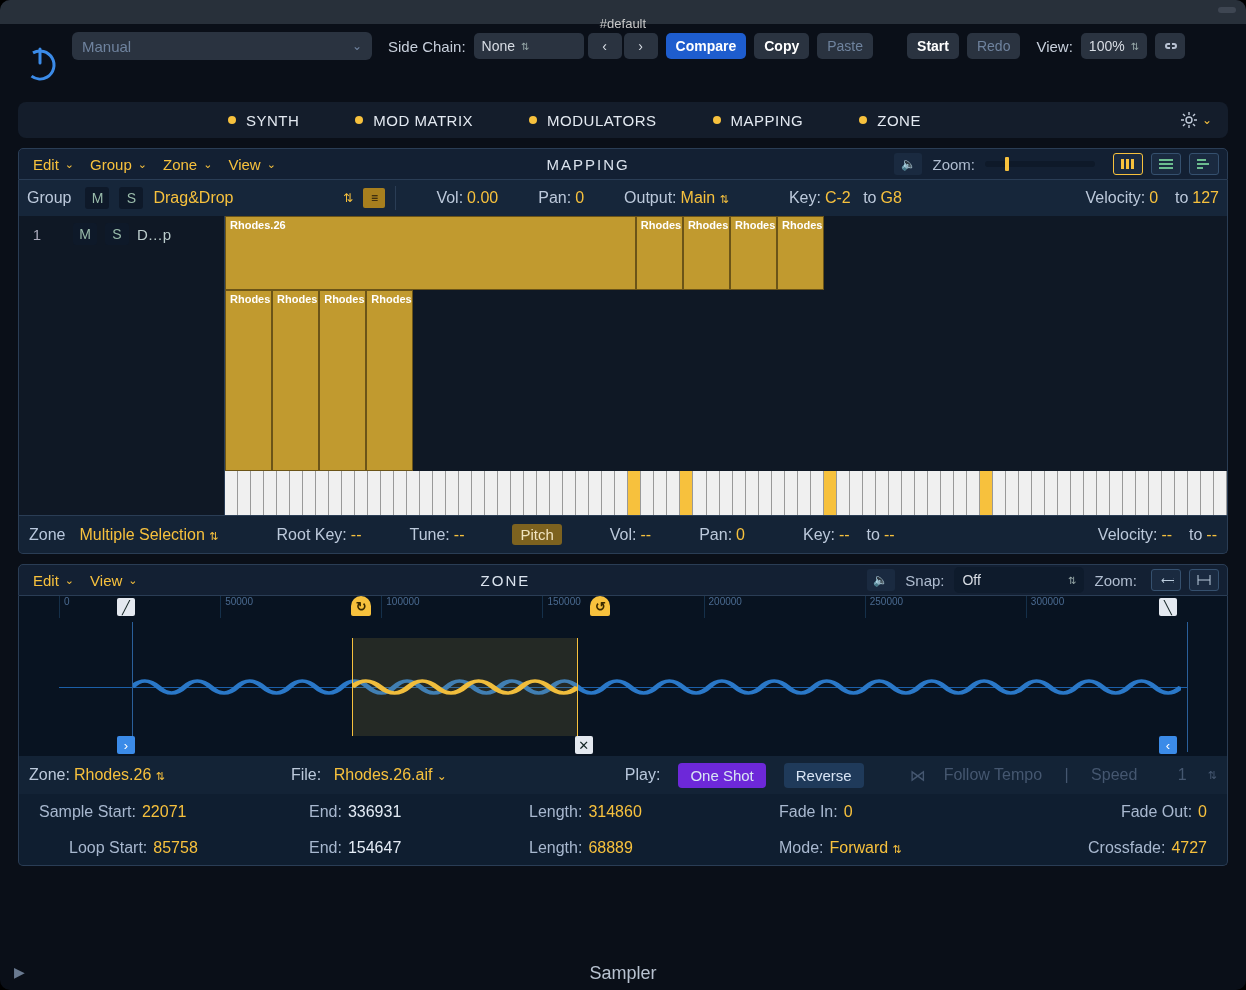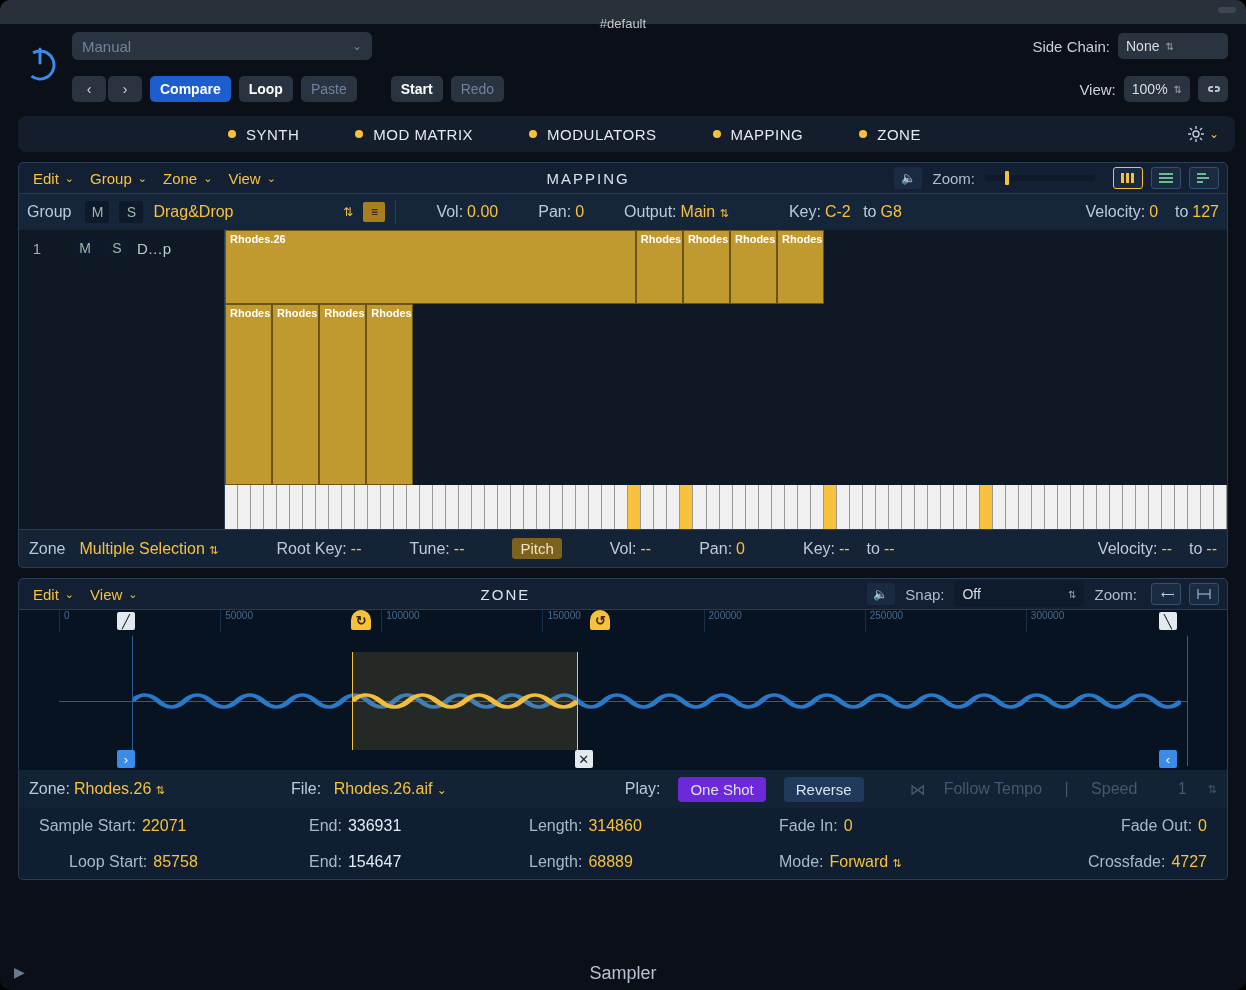--- a/index.html
+++ b/index.html
@@ -27,37 +27,37 @@
   *{box-sizing:border-box;font-family:-apple-system,BlinkMacSystemFont,"Segoe UI",Arial,sans-serif;}
   body{margin:0;background:#000;color:var(--text);width:1246px;height:990px;overflow:hidden;font-size:15px;}
   .window{width:100%;height:100%;background:var(--bg);display:flex;flex-direction:column;border-radius:10px;overflow:hidden;box-shadow:0 0 0 1px #000;}
   .titlebar{height:24px;background:var(--titlebar);display:flex;align-items:center;justify-content:center;position:relative;}
   .titlebar .title{color:#c8c8c8;font-size:13px;font-weight:500;margin-top:22px;}
   .titlebar .grip{position:absolute;right:10px;top:7px;width:18px;height:6px;background:#3e4652;border-radius:3px;}
   
   .toolbar{display:flex;align-items:flex-start;gap:10px;padding:8px 18px 6px 18px;}
   .pwr{width:44px;height:50px;display:flex;align-items:center;justify-content:center;margin-top:6px;}
   .pwr svg{width:40px;height:40px;}
-  .tb-col{display:flex;flex-direction:column;gap:16px;flex:1;}
+  .tb-col{display:flex;flex-direction:row;gap:4px;flex:1;}
   .tb-row{display:flex;align-items:center;gap:8px;}
   .preset-select{flex:0 0 300px;height:28px;background:var(--dark-btn);border-radius:6px;display:flex;align-items:center;padding:0 10px;color:var(--text-dim);justify-content:space-between;}
   .chev{font-size:12px;color:var(--text-dim);}
   .spacer{flex:1;}
   .lbl{color:#c8d0dc;font-size:15px;}
   .sel{height:26px;background:var(--dark-btn);border-radius:5px;display:flex;align-items:center;padding:0 8px;gap:6px;color:#d8dde4;font-size:14px;}
   .sel .upd{font-size:10px;color:#9aa;}
   .seg{display:flex;gap:2px;}
   .btn{height:26px;background:var(--dark-btn);border-radius:5px;display:flex;align-items:center;justify-content:center;padding:0 10px;color:#d8dde4;font-size:14px;}
   .btn.nav{width:34px;padding:0;font-size:14px;}
   .btn.blue{background:var(--bluebtn);color:#fff;font-weight:600;}
   .btn.bold{color:#fff;font-weight:600;}
   .btn.dim{color:var(--text-dim);}
   .link-icon{width:30px;height:26px;background:var(--dark-btn);border-radius:5px;display:flex;align-items:center;justify-content:center;}
   
-  .navpill{margin:8px 11px 10px 18px;background:#141d2b;border-radius:8px;height:36px;display:flex;align-items:center;padding:0 8px;gap:28px;text-align:center;}
+  .navpill{margin:8px 18px 10px 18px;background:#141d2b;border-radius:8px;height:36px;display:flex;align-items:center;padding:0 8px;gap:28px;text-align:center;}
   .navpill .pill-item{display:flex;align-items:center;gap:10px;padding:0 14px;color:#e4eaf2;font-size:15px;letter-spacing:.5px;font-weight:500;}
   .navpill .dot{width:8px;height:8px;border-radius:50%;background:var(--accent);}
   .navpill .spacer{flex:1;}
   .gear{display:flex;align-items:center;gap:4px;padding-right:8px;color:var(--accent);}
   
   .map-hdr{margin:0 18px;height:32px;background:var(--panel);border:1px solid var(--border);border-radius:5px 5px 0 0;display:flex;align-items:center;padding:0 8px;gap:4px;}
   .menu{display:flex;align-items:center;gap:6px;color:var(--accent);font-size:15px;padding:0 6px;}
   .menu .ch{color:var(--accent);font-size:11px;}
   .map-title{flex:1;text-align:center;color:#dbe3ee;letter-spacing:2px;font-size:15px;}
   .spk{width:28px;height:22px;background:var(--panel2);border-radius:3px;display:flex;align-items:center;justify-content:center;font-size:12px;color:var(--text);}
@@ -162,21 +162,21 @@
           <span>None</span>
             <span class="upd">⇅</span>
         </div>
       </div>
       <div class="tb-row">
         <div class="seg">
           <div class="btn nav">‹</div>
           <div class="btn nav">›</div>
         </div>
         <div class="btn blue">Compare</div>
-        <div class="btn bold">Loop</div>
+        <div class="btn bold">Copy</div>
         <div class="btn dim">Paste</div>
         <div style="width:18px"></div>
         <div class="btn bold">Start</div>
         <div class="btn dim">Redo</div>
         <div class="spacer"></div>
         <span class="lbl">View:</span>
         <div class="sel">
           <span>100%</span>
             <span class="upd">⇅</span>
         </div>

